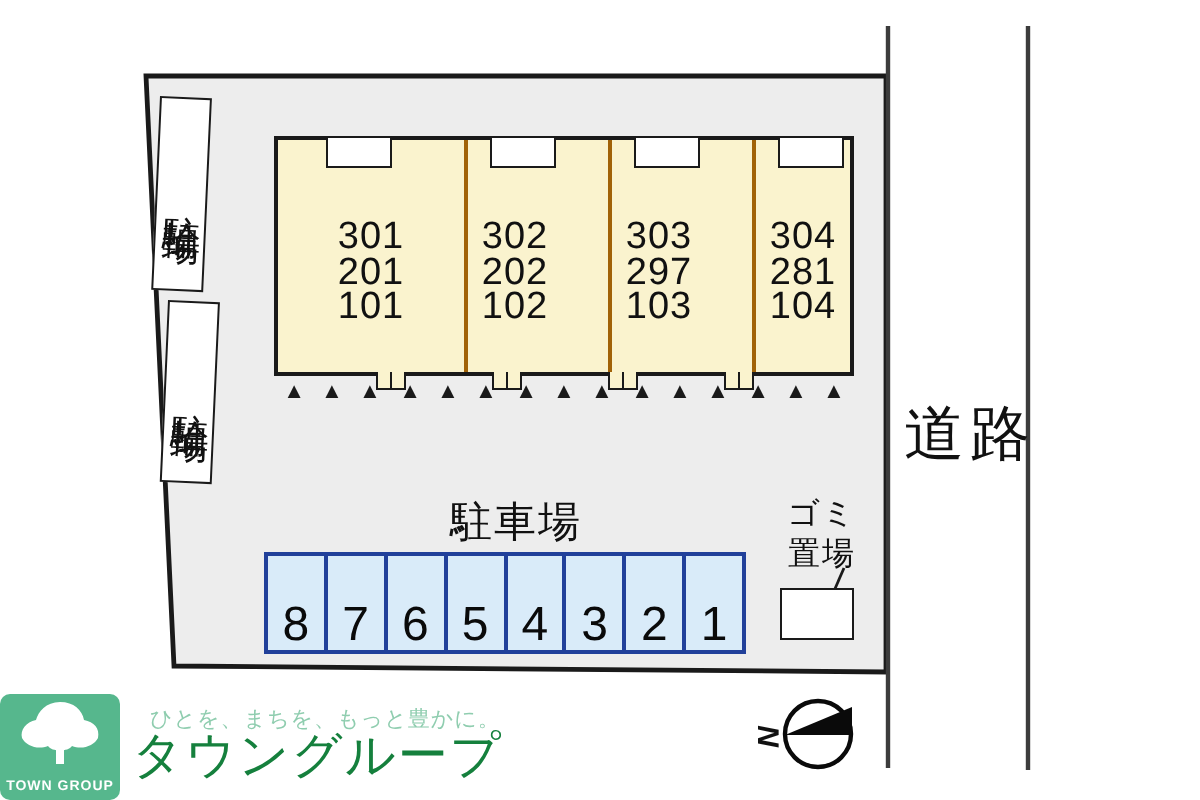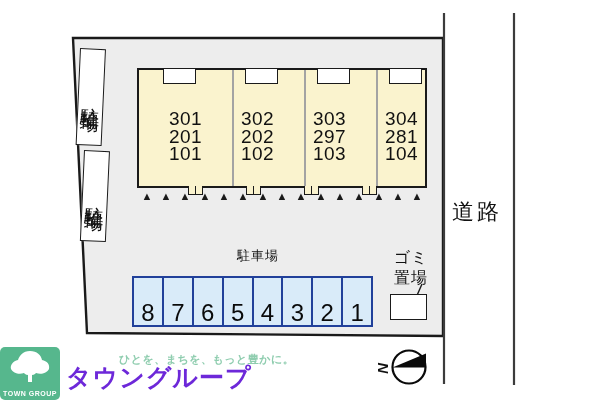--- a/index.html
+++ b/index.html
@@ -18,21 +18,21 @@
   #bike-box-1 { left: 80px; top: 48px;  height: 97px; }
   #bike-box-2 { left: 84px; top: 150px; height: 91px; }
   .bike-label { writing-mode: vertical-rl; font-size: 19px; letter-spacing: 3px; font-weight: 500; }
 
   
   #building-block {
     position: absolute; left: 137px; top: 68px; width: 290px; height: 120px;
     background: #faf3ce; border: 2.2px solid #1a1a1a; display: flex;
   }
   .unit { position: relative; flex: 1; margin-left: 23px; }
-  .unit + .unit { border-left: 2px solid #a3a3a3; }
+  .unit + .unit { border-left: 2px solid #a16207; }
   .porch {
     position: absolute; top: -2.2px; width: 33px; height: 16px;
     background: #fff; border: 1.8px solid #1a1a1a;
   }
   .porch.left  { left: 1px; }
   .porch.right { right: 3px; }
   .rooms {
     position: absolute; top: 40px; left: 0; width: 100%;
     text-align: center; font-size: 19px; line-height: 17.5px;
     white-space: pre-line; letter-spacing: 0.5px;
@@ -44,21 +44,21 @@
   .step-tab .tab-divider { position: absolute; left: 50%; top: 0; width: 1.8px; height: 100%;
     margin-left: -0.9px; background: #1a1a1a; }
   .tri-row {
     position: absolute; top: 190px; width: 58px; text-align: center;
     font-size: 11px; color: #1a1a1a; word-spacing: 5px;
   }
 
   
   #parking-label {
     position: absolute; left: 195px; top: 247px; width: 126px;
-    text-align: center; font-size: 13px; font-weight: 500; letter-spacing: 1px;
+    text-align: center; font-size: 21px; font-weight: 500; letter-spacing: 1px;
   }
   #parking-row {
     position: absolute; left: 132px; top: 276px; width: 241px; height: 51px;
     display: flex; border: 2px solid #21409a; background: #d9ebf9;
   }
   .stall { position: relative; flex: 1; background: #d9ebf9; }
   .stall + .stall { border-left: 2px solid #21409a; }
   .stall-num {
     position: absolute; bottom: 0; left: 0; width: 100%;
     text-align: center; font-size: 24px; line-height: 25px; color: #0a0a0a;
@@ -71,21 +71,21 @@
     white-space: pre-line; font-weight: 500; letter-spacing: 1px;
   }
   #garbage-box {
     position: absolute; left: 390px; top: 294px; width: 37px; height: 26px;
     background: #fff; border: 1.7px solid #1a1a1a;
   }
 
   
   #road-label {
     position: absolute; left: 452px; top: 197px;
-    font-size: 22px; letter-spacing: 3px; font-weight: 500;
+    font-size: 30px; letter-spacing: 3px; font-weight: 500;
   }
 
   
   #compass-n {
     position: absolute; left: 374px; top: 359px; width: 18px; height: 18px;
     font-size: 15px; font-weight: 700; font-style: italic;
     transform: rotate(90deg); text-align: center; line-height: 18px;
   }
 
   
@@ -93,25 +93,25 @@
     position: absolute; left: 0; top: 347px; width: 60px; height: 53px;
     background: #56b78d; border-radius: 5px;
   }
   #logo-caption {
     position: absolute; left: 0; bottom: 3px; width: 100%;
     text-align: center; font-size: 7px; font-weight: 700;
     color: #ffffff; letter-spacing: 0.5px;
   }
   #brand-tagline {
     position: absolute; left: 75px; top: 352px;
-    font-size: 11px; font-weight: 700; color: #8fcdaf; letter-spacing: 0.5px; margin-left: 44px;
+    font-size: 11px; font-weight: 400; color: #8fcdaf; letter-spacing: 0.5px;
   }
   #brand-name {
     position: absolute; left: 66px; top: 361px;
-    font-size: 25px; font-weight: 700; color: #6d28d9; letter-spacing: 1px;
+    font-size: 25px; font-weight: 400; color: #15803d; letter-spacing: 1px;
   }
 </style>
 </head>
 <body>
 
 <div id="canvas">
 
   <svg id="base-svg" viewBox="0 0 600 400">
 
     <polygon points="73,38 443,38 443,336 87,333" fill="#ededed" stroke="#1a1a1a" stroke-width="2.4"></polygon>

